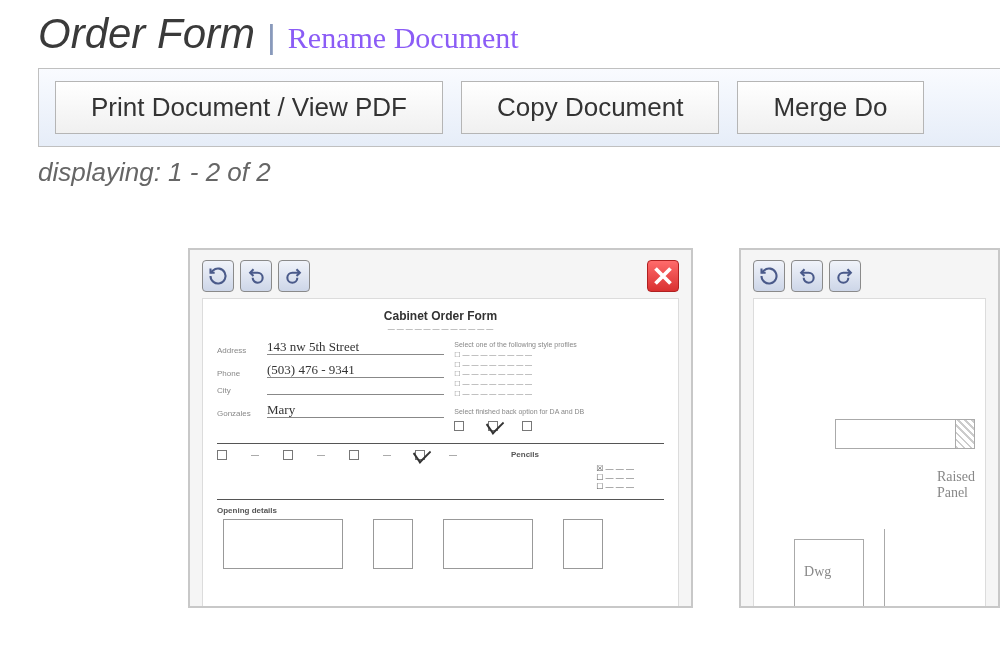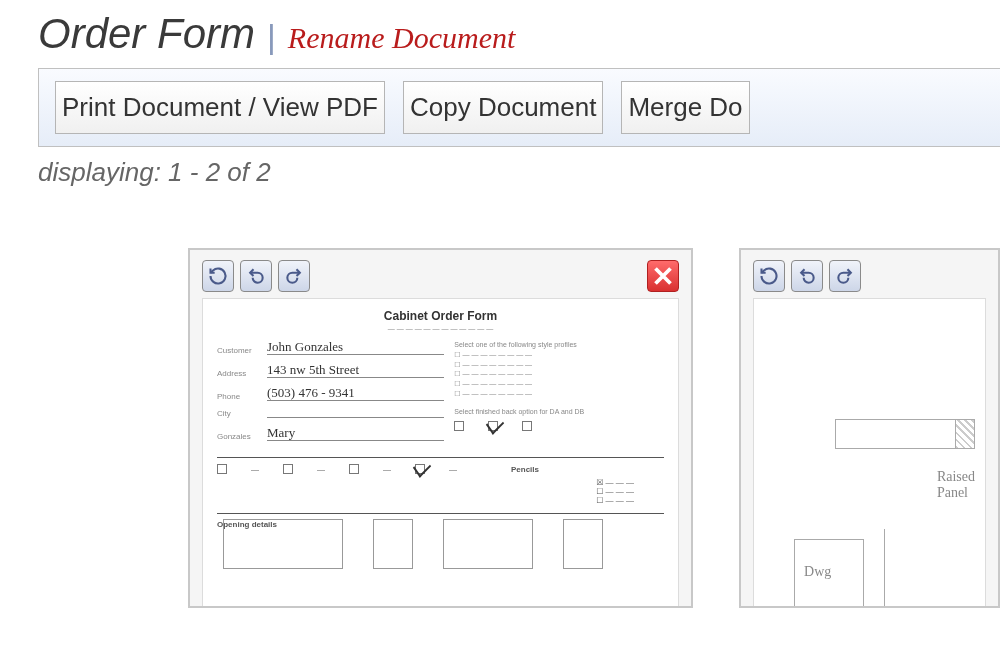--- a/index.html
+++ b/index.html
@@ -23,38 +23,37 @@
       font-weight: normal;
       color: #3a3a3a;
     }
     .divider {
       color: #8899bb;
       font-size: 34px;
       font-weight: 300;
     }
     .rename-link {
       font-family: Georgia, 'Times New Roman', serif;
-      font-style: italic;
       font-size: 30px;
-      color: #b91c1c;
+      color: #8b5cf6;
       cursor: pointer;
     }
     .toolbar {
       border: 1px solid #c0c0c0;
       background: linear-gradient(#f9fbff, #e6edf8);
       padding: 12px 16px;
       display: flex;
       gap: 18px;
       margin-bottom: 10px;
       width: 1020px;
     }
     .toolbar button {
       background: linear-gradient(#ffffff, #f0f0f0);
       border: 1px solid #b5b5b5;
-      padding: 10px 6px;
+      padding: 10px 35px;
       font-size: 26px;
       color: #333;
       cursor: pointer;
       font-family: inherit;
     }
     .display-text {
       font-size: 26px;
       font-style: italic;
       color: #666;
       margin-bottom: 60px;
@@ -220,24 +219,20 @@
             <path d="M6 6l12 12M18 6L6 18"></path>
           </svg>
       </div>
     </div>
     <div class="page-preview">
       <div class="form-title">Cabinet Order Form</div>
       <div class="form-sub">— — — — — — — — — — — —</div>
       <div class="form-row">
         <div class="form-left">
           <div class="fld-line">
-              <span class="fld-label">Customer</span>
-              <span class="fld-val">John Gonzales</span>
-            </div>
-          <div class="fld-line">
               <span class="fld-label">Address</span>
               <span class="fld-val">143 nw 5th Street</span>
             </div>
           <div class="fld-line">
               <span class="fld-label">Phone</span>
               <span class="fld-val">(503) 476 - 9341</span>
             </div>
           <div class="fld-line">
               <span class="fld-label">City</span>
               <span class="fld-val"></span>

